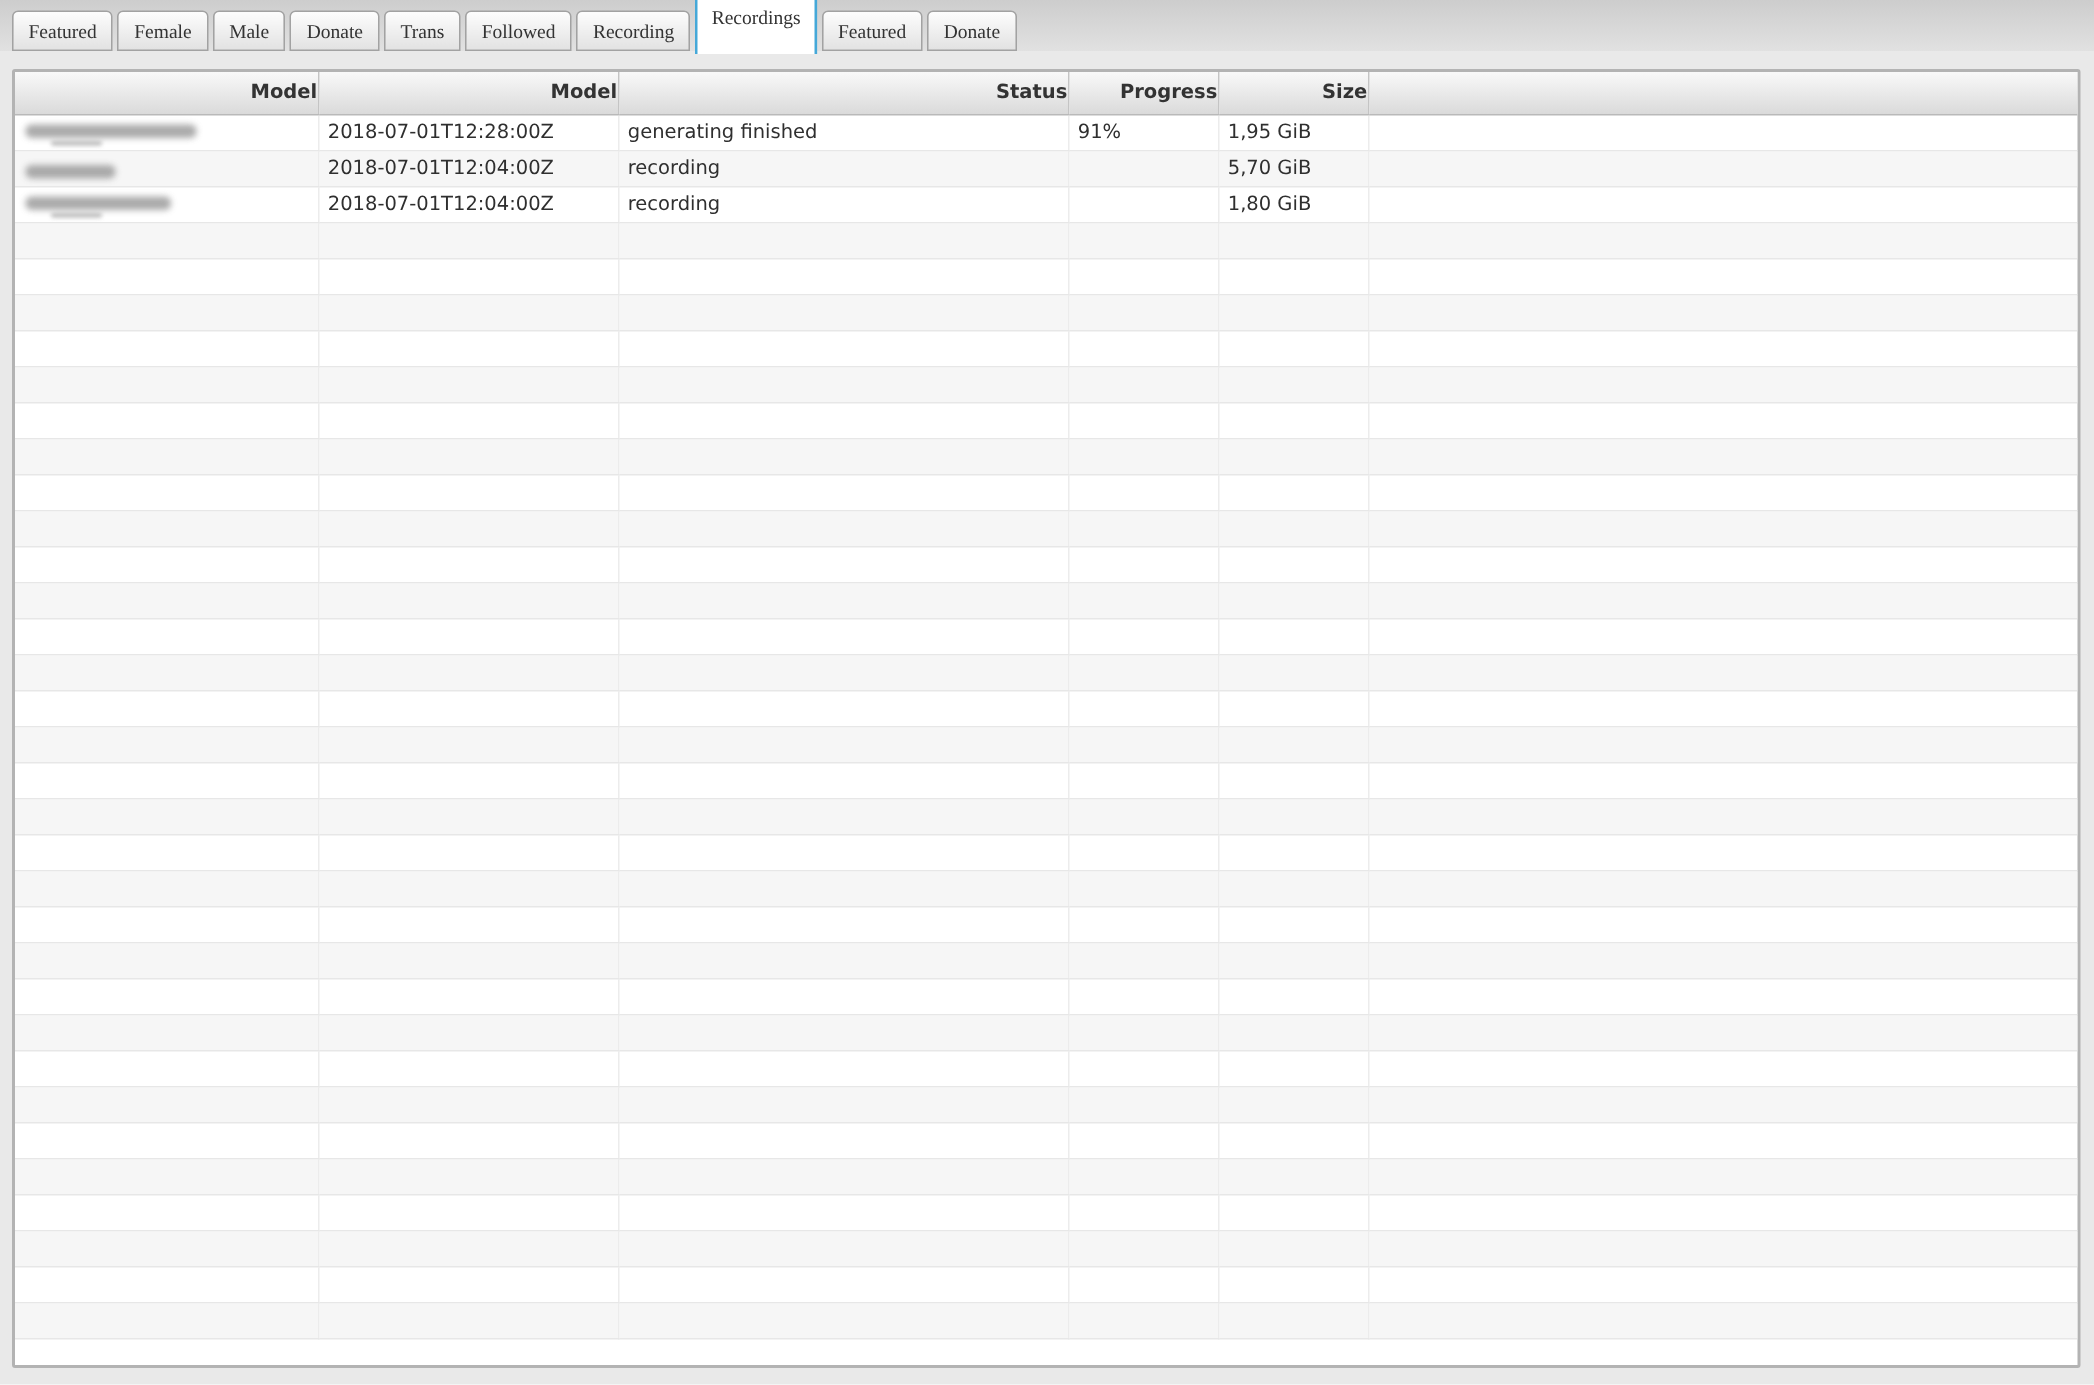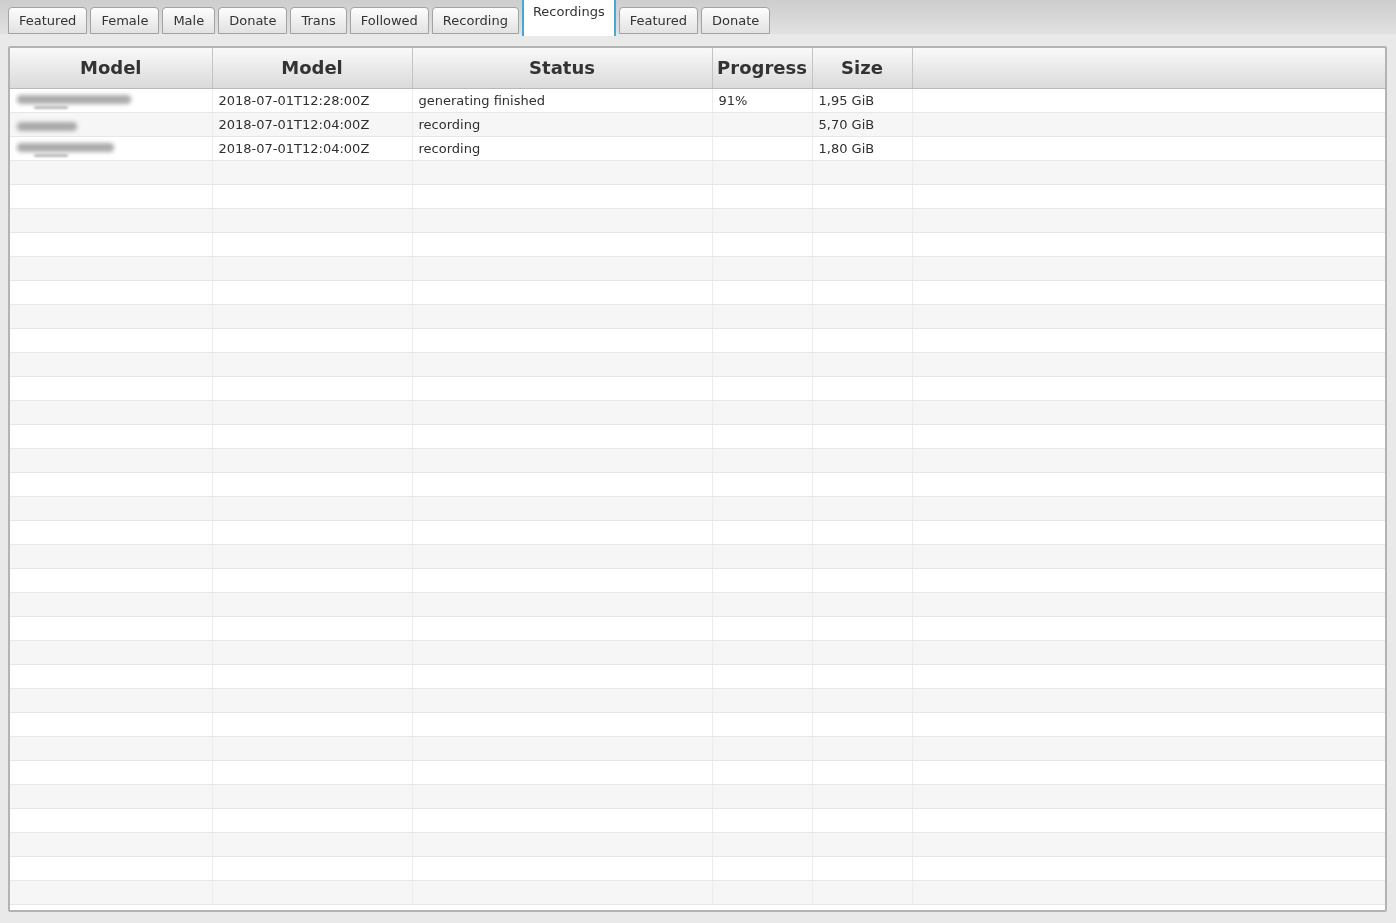--- a/index.html
+++ b/index.html
@@ -10,20 +10,21 @@
     font-family:"DejaVu Sans","Liberation Sans",sans-serif;
     font-size:13px; color:#2f2f2f;
     -webkit-font-smoothing:antialiased;
   }
 
   
   .tab-strip{
     display:flex; align-items:flex-end;
     height:34px; padding-left:8px; box-sizing:border-box;
     background:linear-gradient(#cdcdcd,#e1e1e1);
+    font-family:Liberation Serif, serif;
   }
   .tab{
     display:flex; align-items:center; box-sizing:border-box;
     height:27px; padding:0 10px; margin-right:3px;
     background:linear-gradient(#fdfdfd,#e2e2e2);
     border:1px solid #a2a2a2;
     border-radius:4px 4px 0 0;
     color:#333; white-space:nowrap; cursor:default;
   }
   .tab.active{
@@ -40,26 +41,26 @@
     background:#ffffff;
     border:2px solid #b3b3b3; border-radius:2px;
     box-sizing:border-box; overflow:hidden;
   }
   table{ width:100%; border-collapse:collapse; table-layout:fixed; }
   col.c-model{ width:202px; } col.c-date{ width:200px; }
   col.c-status{ width:300px; } col.c-progress{ width:100px; }
   col.c-size{ width:100px; } 
 
   thead th{
-    height:40px; box-sizing:border-box;
+    height:28px; box-sizing:border-box;
     background:linear-gradient(#f9f9f9,#dadada);
     border-bottom:1px solid #b9b9b9;
     border-right:1px solid #c4c4c4;
-    font-weight:bold; color:#333; text-align:center;
-    font-size:18px; padding:0; white-space:nowrap; overflow:hidden;
+    font-weight:bold; color:#333; text-align:right;
+    font-size:13px; padding:0; white-space:nowrap; overflow:hidden;
   }
   thead th:last-child{ border-right:none; }
 
   tbody td{
     height:24px; box-sizing:border-box;
     border-bottom:1px solid #e7e7e7;
     border-right:1px solid #ececec;
     padding:0 4px 0 6px;
     white-space:nowrap; overflow:hidden;
     line-height:23px; vertical-align:middle;

